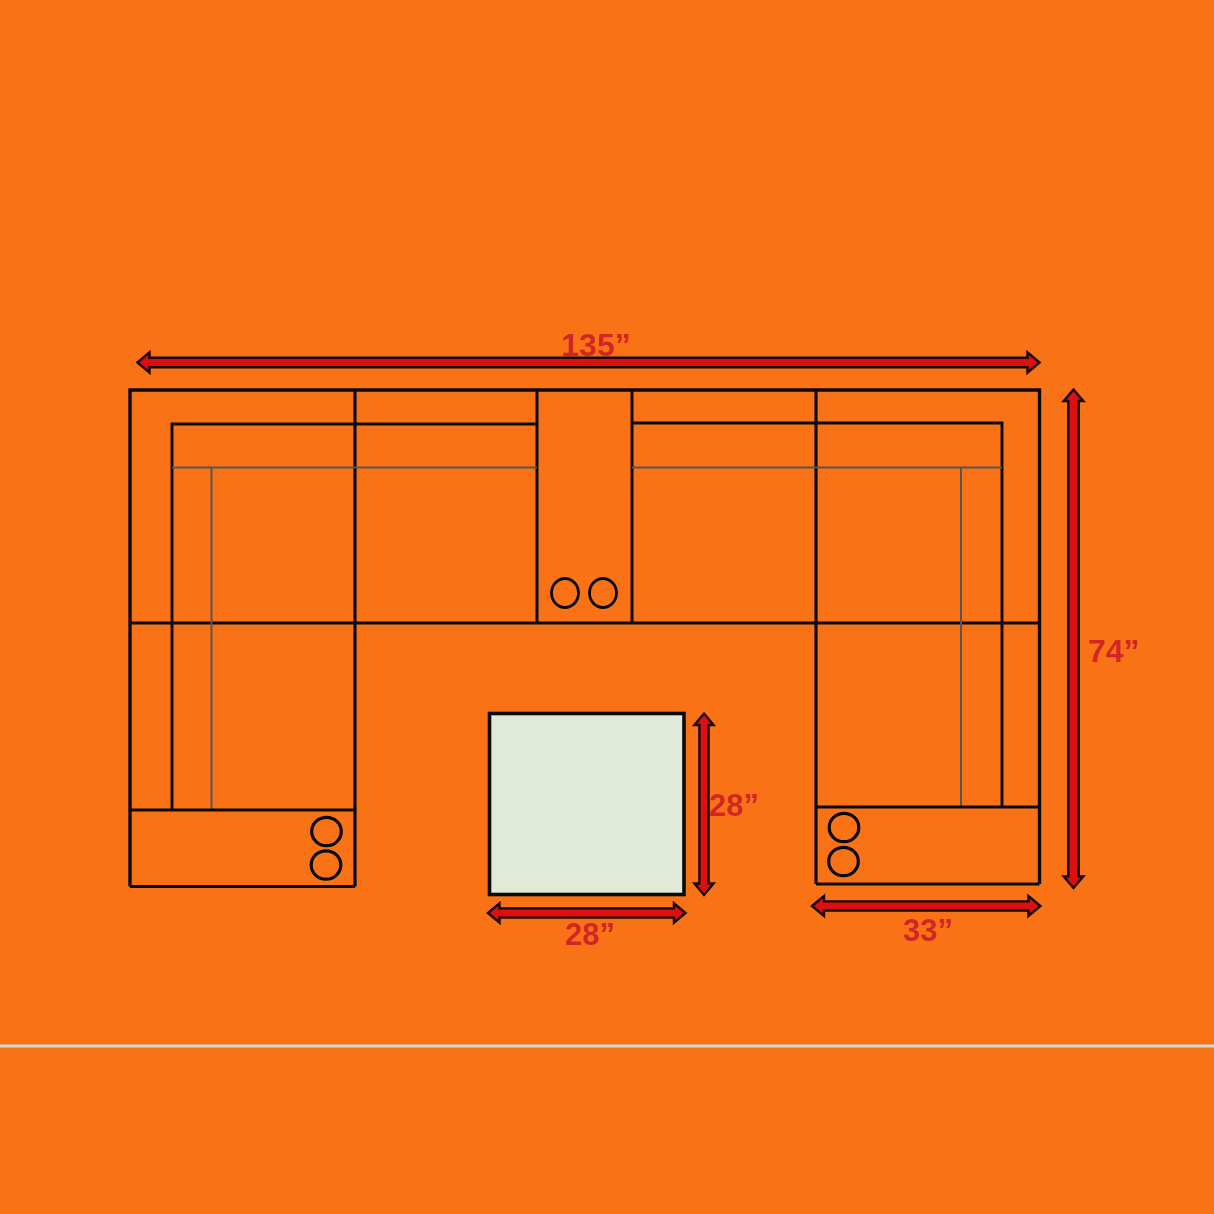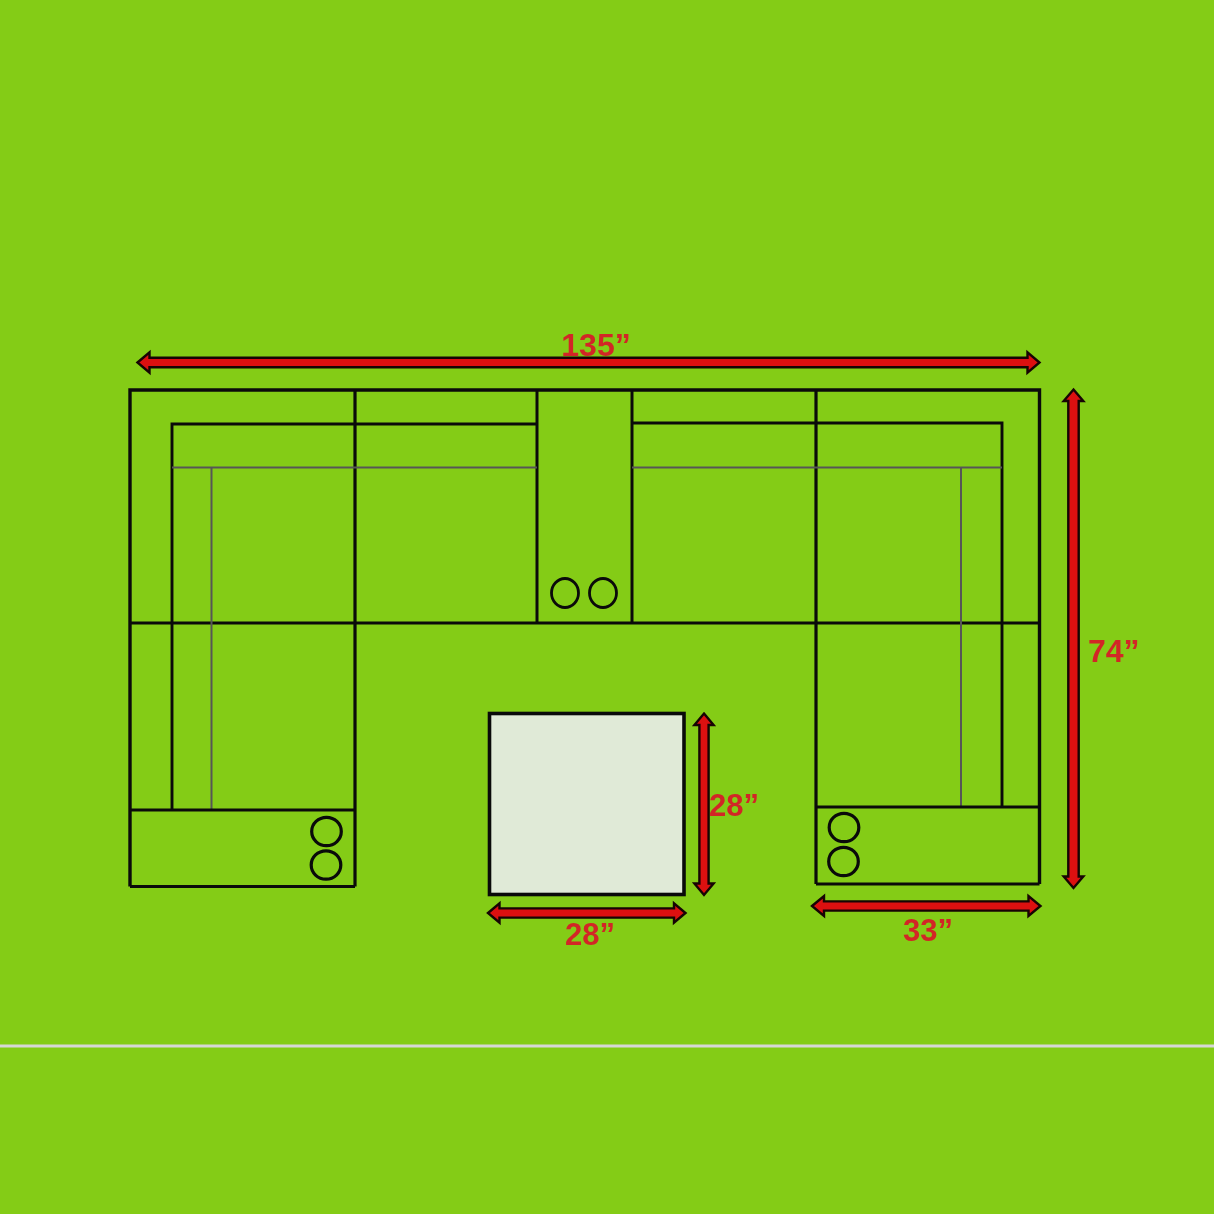--- a/index.html
+++ b/index.html
@@ -1,16 +1,16 @@
 <!DOCTYPE html>
 <html><head>
 <meta charset="utf-8">
 <style>
   html,body{margin:0;padding:0;background:#ffffff;}
-  .page{position:relative;width:1214px;height:1214px;background:#84cc16;overflow:hidden;
+  .page{position:relative;width:1214px;height:1214px;background:#f97316;overflow:hidden;
         font-family:"Liberation Sans", sans-serif;}
   svg{position:absolute;left:0;top:0;}
   text{font-family:"Liberation Sans", sans-serif;font-weight:bold;fill:#d22626;}
 </style>
 </head>
 <body>
 <div class="page">
 <svg width="1214" height="1214" viewBox="0 0 1214 1214">
 
   <line x1="0" y1="1046" x2="1214" y2="1046" stroke="#d7d7d7" stroke-width="3"></line>

